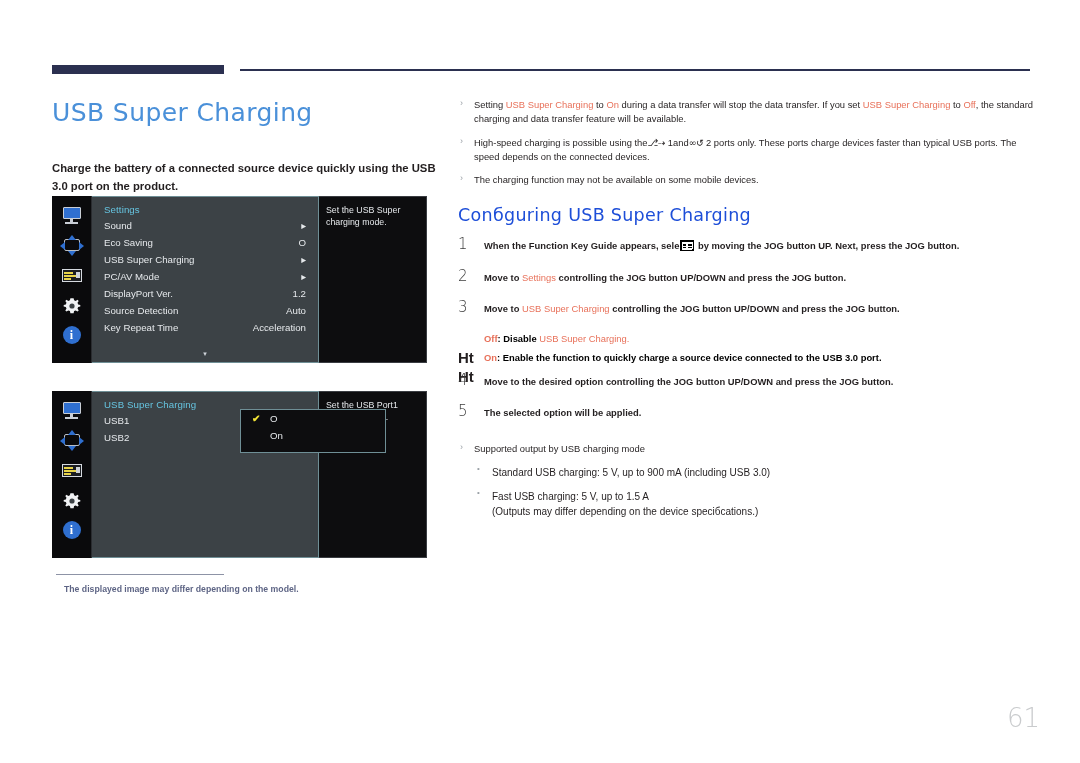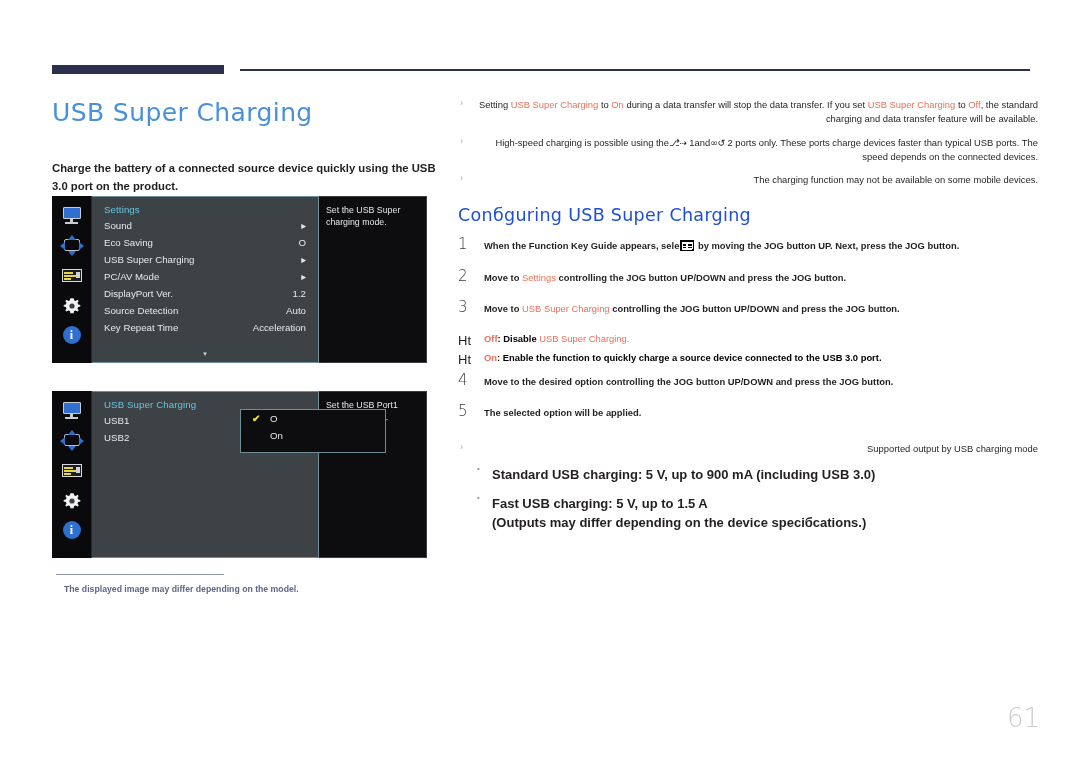--- a/index.html
+++ b/index.html
@@ -125,21 +125,21 @@
   .fn-text {
     position:absolute; left:64px; top:584px;
     font-size:8.7px; font-weight:bold; color:#5e6585;
   }
 
   
   .rcol { position:absolute; left:458px; top:98px; width:580px; }
 
   .bullet {
     position:relative; padding-left:16px; margin-bottom:9px;
-    font-size:9.4px; line-height:1.52; color:#231f20; font-weight:bold;text-align:right;
+    font-size:9.4px; line-height:1.52; color:#231f20; font-weight:bold;
   }
   .bullet::before {
     content:"\203A"; position:absolute; left:2px; top:-1px;
     color:#9aa0a6; font-size:9px; font-weight:normal;
   }
   .bullet.reg { font-weight:normal; }
   .hl { color:#e8715a; font-weight:normal; }
   .hl-b { color:#e8715a; font-weight:bold; }
   .usbsym { font-family:"DejaVu Sans", sans-serif; letter-spacing:-0.5px; }
 
@@ -152,37 +152,37 @@
   .step { position:relative; padding-left:26px; margin-bottom:17px; }
   .step .num {
     position:absolute; left:0; top:-4px;
     font-size:15px; color:#3c3c3c; font-weight:300;
     font-family:"DejaVu Sans", sans-serif;
   }
   .step .txt { font-size:9.4px; font-weight:bold; color:#231f20; line-height:1.5; }
 
   .subnote { position:relative; padding-left:26px; margin-bottom:8px; font-size:9.4px; font-weight:bold;}
   .subnote .mk {
-    position:absolute; left:0; top:0; color:#231f20; font-size:13px; font-weight:normal;
+    position:absolute; left:0; top:16px; color:#231f20; font-size:15px; font-weight:bold;
   }
 
   .menu-ico {
     display:inline-block; width:14px; height:11px; background:#000;
     position:relative; vertical-align:-2px; margin:0 1px;
   }
   .menu-ico span { position:absolute; background:#fff; }
   .menu-ico .v { left:6px; top:2px; width:1.5px; height:7px; }
   .menu-ico .h1 { left:2px; top:2px; width:10px; height:1.3px; }
   .menu-ico .h2 { left:2px; top:5.2px; width:10px; height:1.3px; }
   .menu-ico .h3 { left:2px; top:8px; width:10px; height:1.3px; }
   .menu-ico .e1 { left:1.4px; top:2px; width:1.3px; height:7px; }
   .menu-ico .e2 { left:11.3px; top:2px; width:1.3px; height:7px; }
 
   .last-block { margin-top:22px; }
-  .sub2 { position:relative; padding-left:34px; margin-top:9px; font-size:13px; color:#231f20; font-weight:bold; line-height:1.5;}
+  .sub2 { position:relative; padding-left:34px; margin-top:9px; font-size:10px; color:#231f20; font-weight:normal; line-height:1.5;}
   .sub2::before { content:"\2022"; position:absolute; left:19px; top:-2px; color:#9aa0a6; font-size:8px;}
   .sub2.cont::before { content:""; }
 
   .pageno {
     position:absolute; right:40px; top:703px;
     font-size:26px; color:#c9cbcd; font-weight:300;
     font-family:"DejaVu Sans", sans-serif;
   }
 </style>
 </head>

